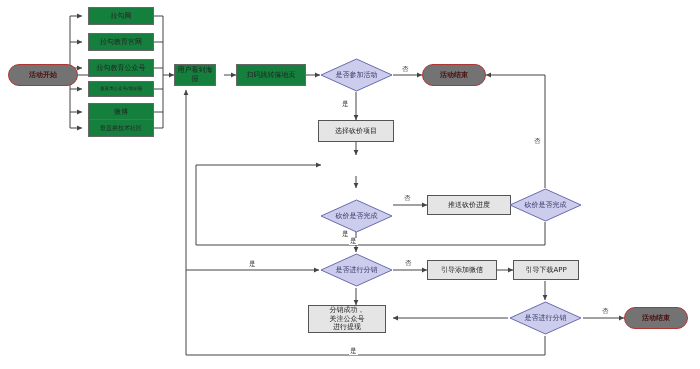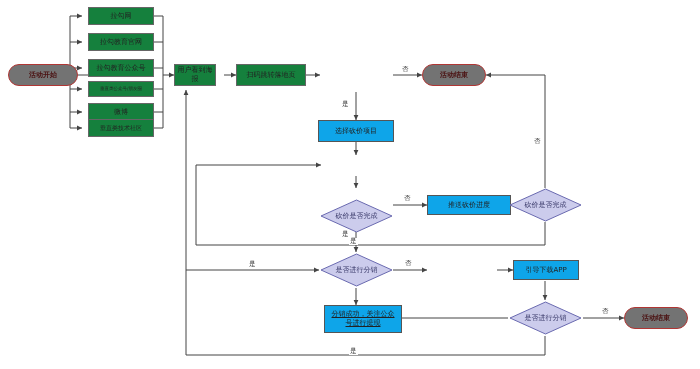--- a/index.html
+++ b/index.html
@@ -6,21 +6,21 @@
   body{width:700px;height:369px;overflow:hidden;
        font-family:"DejaVu Sans","Liberation Sans",sans-serif;}
   #canvas{position:relative;width:700px;height:369px;}
   svg.edges{position:absolute;left:0;top:0;width:700px;height:369px;}
 
   .node{position:absolute;box-sizing:border-box;display:flex;
         align-items:center;justify-content:center;text-align:center;
         font-size:7px;line-height:1.25;color:#222222;}
 
   .rect{background:#15803d;border:1px solid #666666;}
-  .rect-white{background:#0ea5e9;border:1px solid #555555;}
+  .rect-white{background:#e5e5e5;border:1px solid #555555;}
   .term{background:#737373;border:1px solid #b03634;border-radius:11px;
         color:#4a1010;font-weight:bold;}
   .diamond-wrap{position:absolute;}
   .diamond-wrap svg{position:absolute;left:0;top:0;}
   .diamond-label{position:absolute;left:0;top:0;width:100%;height:100%;
         display:flex;align-items:center;justify-content:center;
         font-size:7px;color:#3a3a6a;text-align:center;pointer-events:none;}
 
   .elabel{position:absolute;font-size:6.5px;color:#333333;
         background:#ffffff;padding:0 1px;line-height:1;}
@@ -136,29 +136,38 @@
 
   <div class="node rect-white" style="left:318px;top:120px;width:76px;height:22px;">
     <span>选择砍价项目</span>
   </div>
 
 
   <div class="node rect-white" style="left:427px;top:195px;width:84px;height:20px;">
     <span>推送砍价进度</span>
   </div>
 
+  <div class="node rect-white" style="left:427px;top:260px;width:70px;height:20px;">
+    <span>引导添加微信</span>
+  </div>
 
   <div class="node rect-white" style="left:513px;top:260px;width:66px;height:20px;">
     <span>引导下载APP</span>
   </div>
 
-  <div class="node rect-white" style="left:324px;top:305px;width:78px;height:28px;padding:0 6px;text-decoration:underline;">
+  <div class="node rect-white" style="left:308px;top:305px;width:78px;height:28px;padding:0 20px;">
     <span>分销成功，关注公众号进行提现</span>
   </div>
 
+  <div class="diamond-wrap" style="left:320px;top:58px;width:73px;height:34px;">
+    <svg width="73" height="34" viewBox="0 0 73 34" xmlns="http://www.w3.org/2000/svg">
+      <polygon points="36.5,1 72,17 36.5,33 1,17" fill="#ccccec" stroke="#6a6ab0" stroke-width="1"></polygon>
+    </svg>
+    <div class="diamond-label">是否参加活动</div>
+  </div>
 
   <div class="diamond-wrap" style="left:320px;top:199px;width:73px;height:34px;">
     <svg width="73" height="34" viewBox="0 0 73 34" xmlns="http://www.w3.org/2000/svg">
       <polygon points="36.5,1 72,17 36.5,33 1,17" fill="#ccccec" stroke="#6a6ab0" stroke-width="1"></polygon>
     </svg>
     <div class="diamond-label">砍价是否完成</div>
   </div>
 
   <div class="diamond-wrap" style="left:509px;top:188px;width:73px;height:34px;">
     <svg width="73" height="34" viewBox="0 0 73 34" xmlns="http://www.w3.org/2000/svg">

